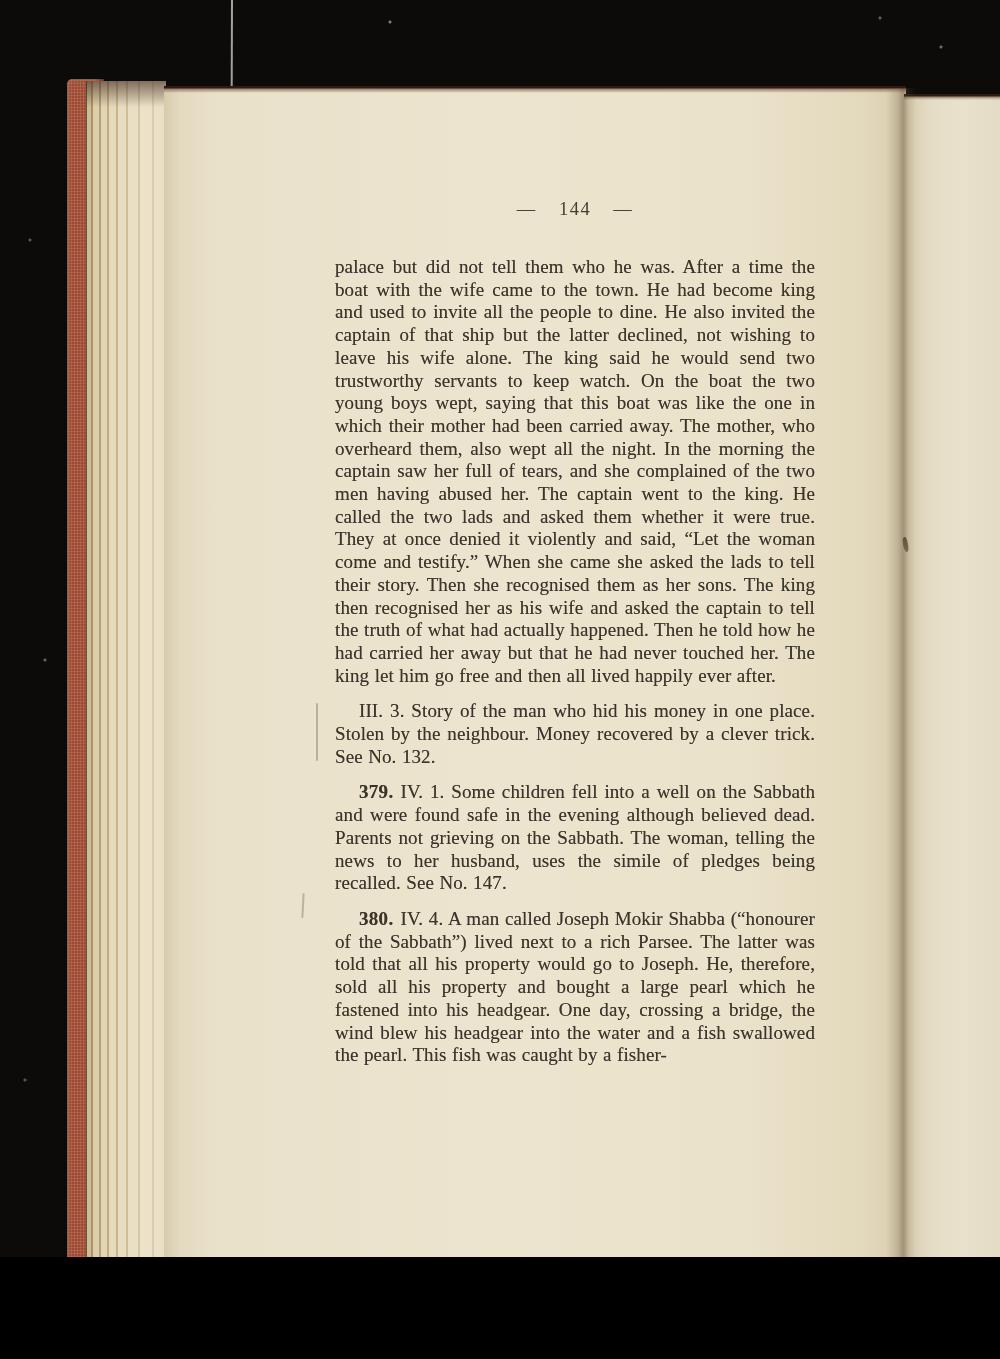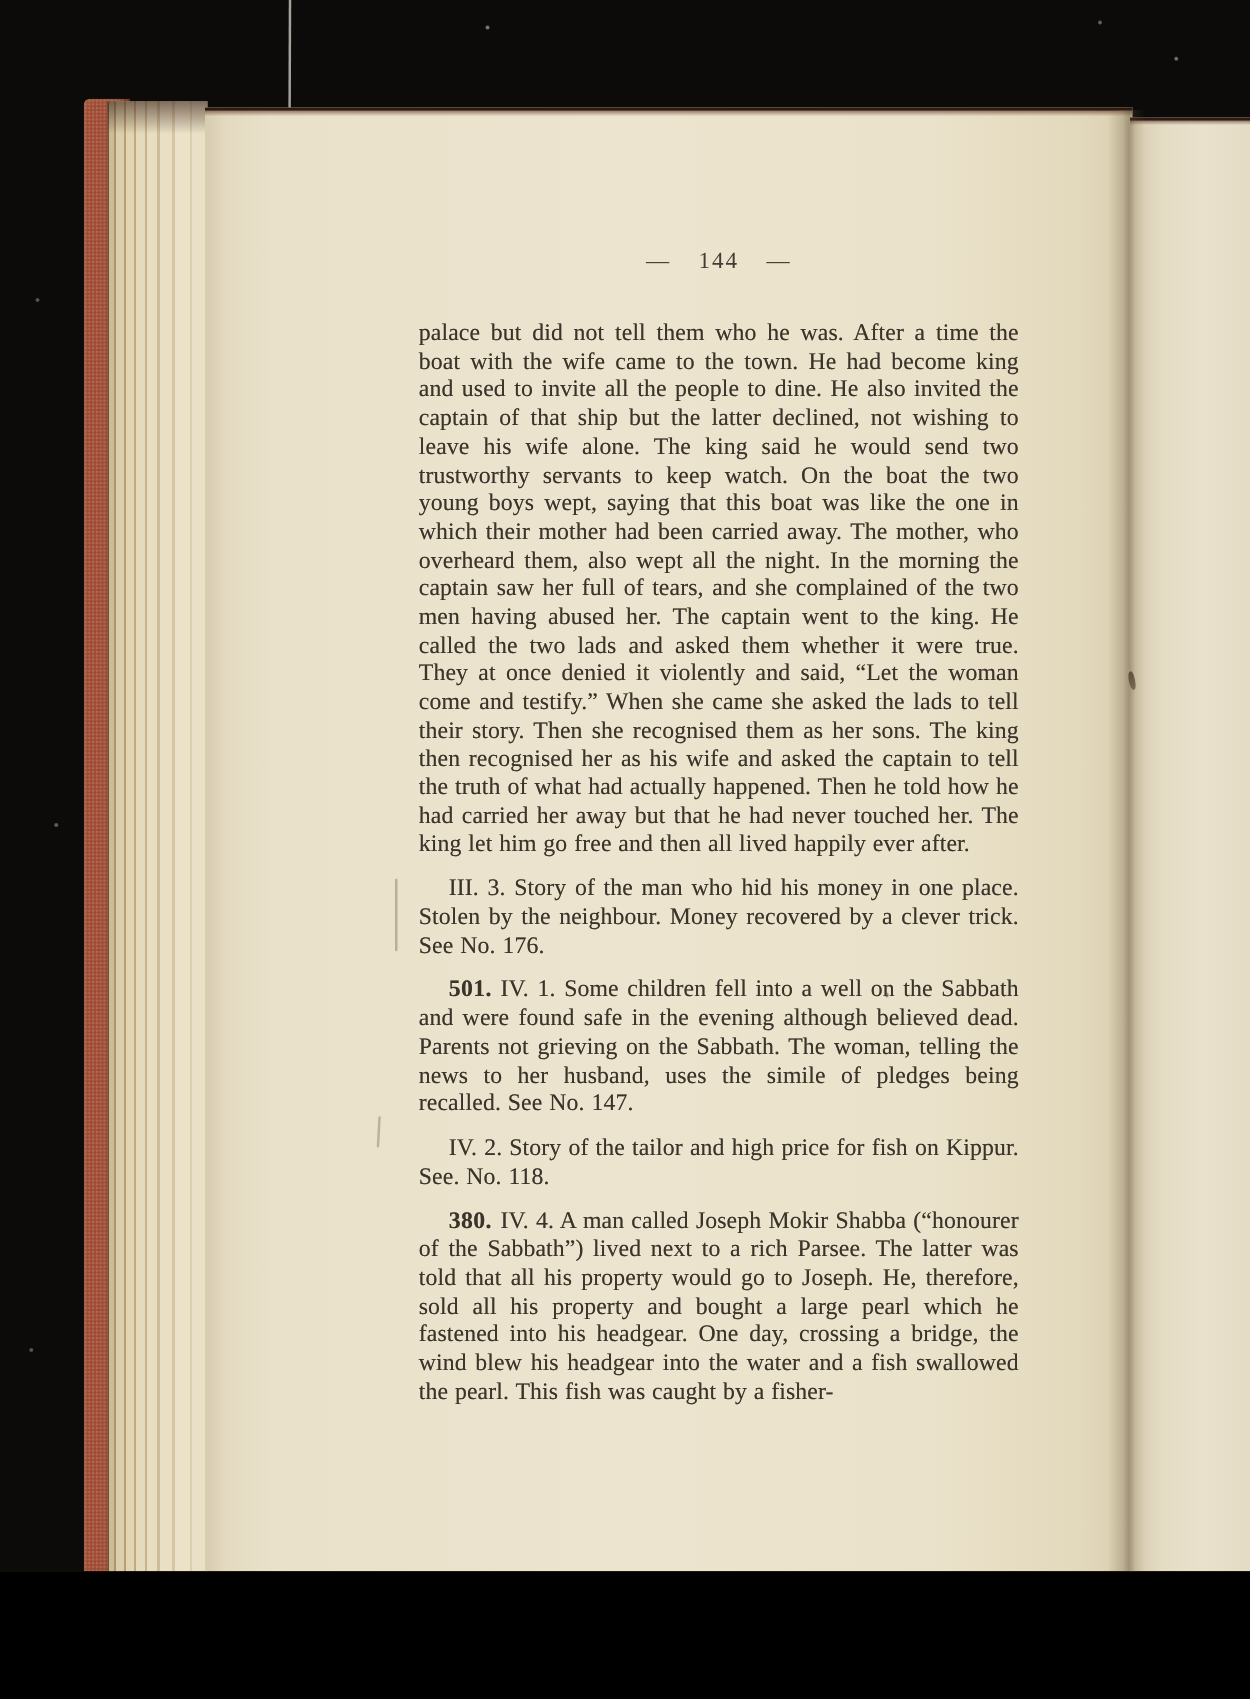--- a/index.html
+++ b/index.html
@@ -148,27 +148,24 @@
   <div class="right-page"></div>
   <div class="gutter"></div>
 
   <div class="page-header">— 144 —</div>
 
   <div class="page-text">
     <p class="no-indent">
       <span>palace but did not tell them who he was. After a time the boat with the wife came to the town. He had become king and used to invite all the people to dine. He also invited the captain of that ship but the latter declined, not wishing to leave his wife alone. The king said he would send two trustworthy servants to keep watch. On the boat the two young boys wept, saying that this boat was like the one in which their mother had been carried away. The mother, who overheard them, also wept all the night. In the morning the captain saw her full of tears, and she complained of the two men having abused her. The captain went to the king. He called the two lads and asked them whether it were true. They at once denied it violently and said, “Let the woman come and testify.” When she came she asked the lads to tell their story. Then she recognised them as her sons. The king then recognised her as his wife and asked the captain to tell the truth of what had actually happened. Then he told how he had carried her away but that he had never touched her. The king let him go free and then all lived happily ever after.</span>
     </p>
     <p>
-      <span>III. 3. Story of the man who hid his money in one place. Stolen by the neighbour. Money recovered by a clever trick. See No. 176.</span>
+      <span>III. 3. Story of the man who hid his money in one place. Stolen by the neighbour. Money recovered by a clever trick. See No. 132.</span>
     </p>
     <p>
-      <strong class="lead">501.</strong><span>IV. 1. Some children fell into a well on the Sabbath and were found safe in the evening although believed dead. Parents not grieving on the Sabbath. The woman, telling the news to her husband, uses the simile of pledges being recalled. See No. 147.</span>
-    </p>
-    <p>
-      <span>IV. 2. Story of the tailor and high price for fish on Kippur. See. No. 118.</span>
+      <strong class="lead">379.</strong><span>IV. 1. Some children fell into a well on the Sabbath and were found safe in the evening although believed dead. Parents not grieving on the Sabbath. The woman, telling the news to her husband, uses the simile of pledges being recalled. See No. 147.</span>
     </p>
     <p>
       <strong class="lead">380.</strong><span>IV. 4. A man called Joseph Mokir Shabba (“honourer of the Sabbath”) lived next to a rich Parsee. The latter was told that all his property would go to Joseph. He, therefore, sold all his property and bought a large pearl which he fastened into his headgear. One day, crossing a bridge, the wind blew his headgear into the water and a fish swallowed the pearl. This fish was caught by a fisher-</span>
     </p>
   </div>
 
   <div class="pencil-mark-a"></div>
   <div class="pencil-mark-b"></div>
   <div class="ink-speck"></div>
   <div class="dot-speck"></div>

